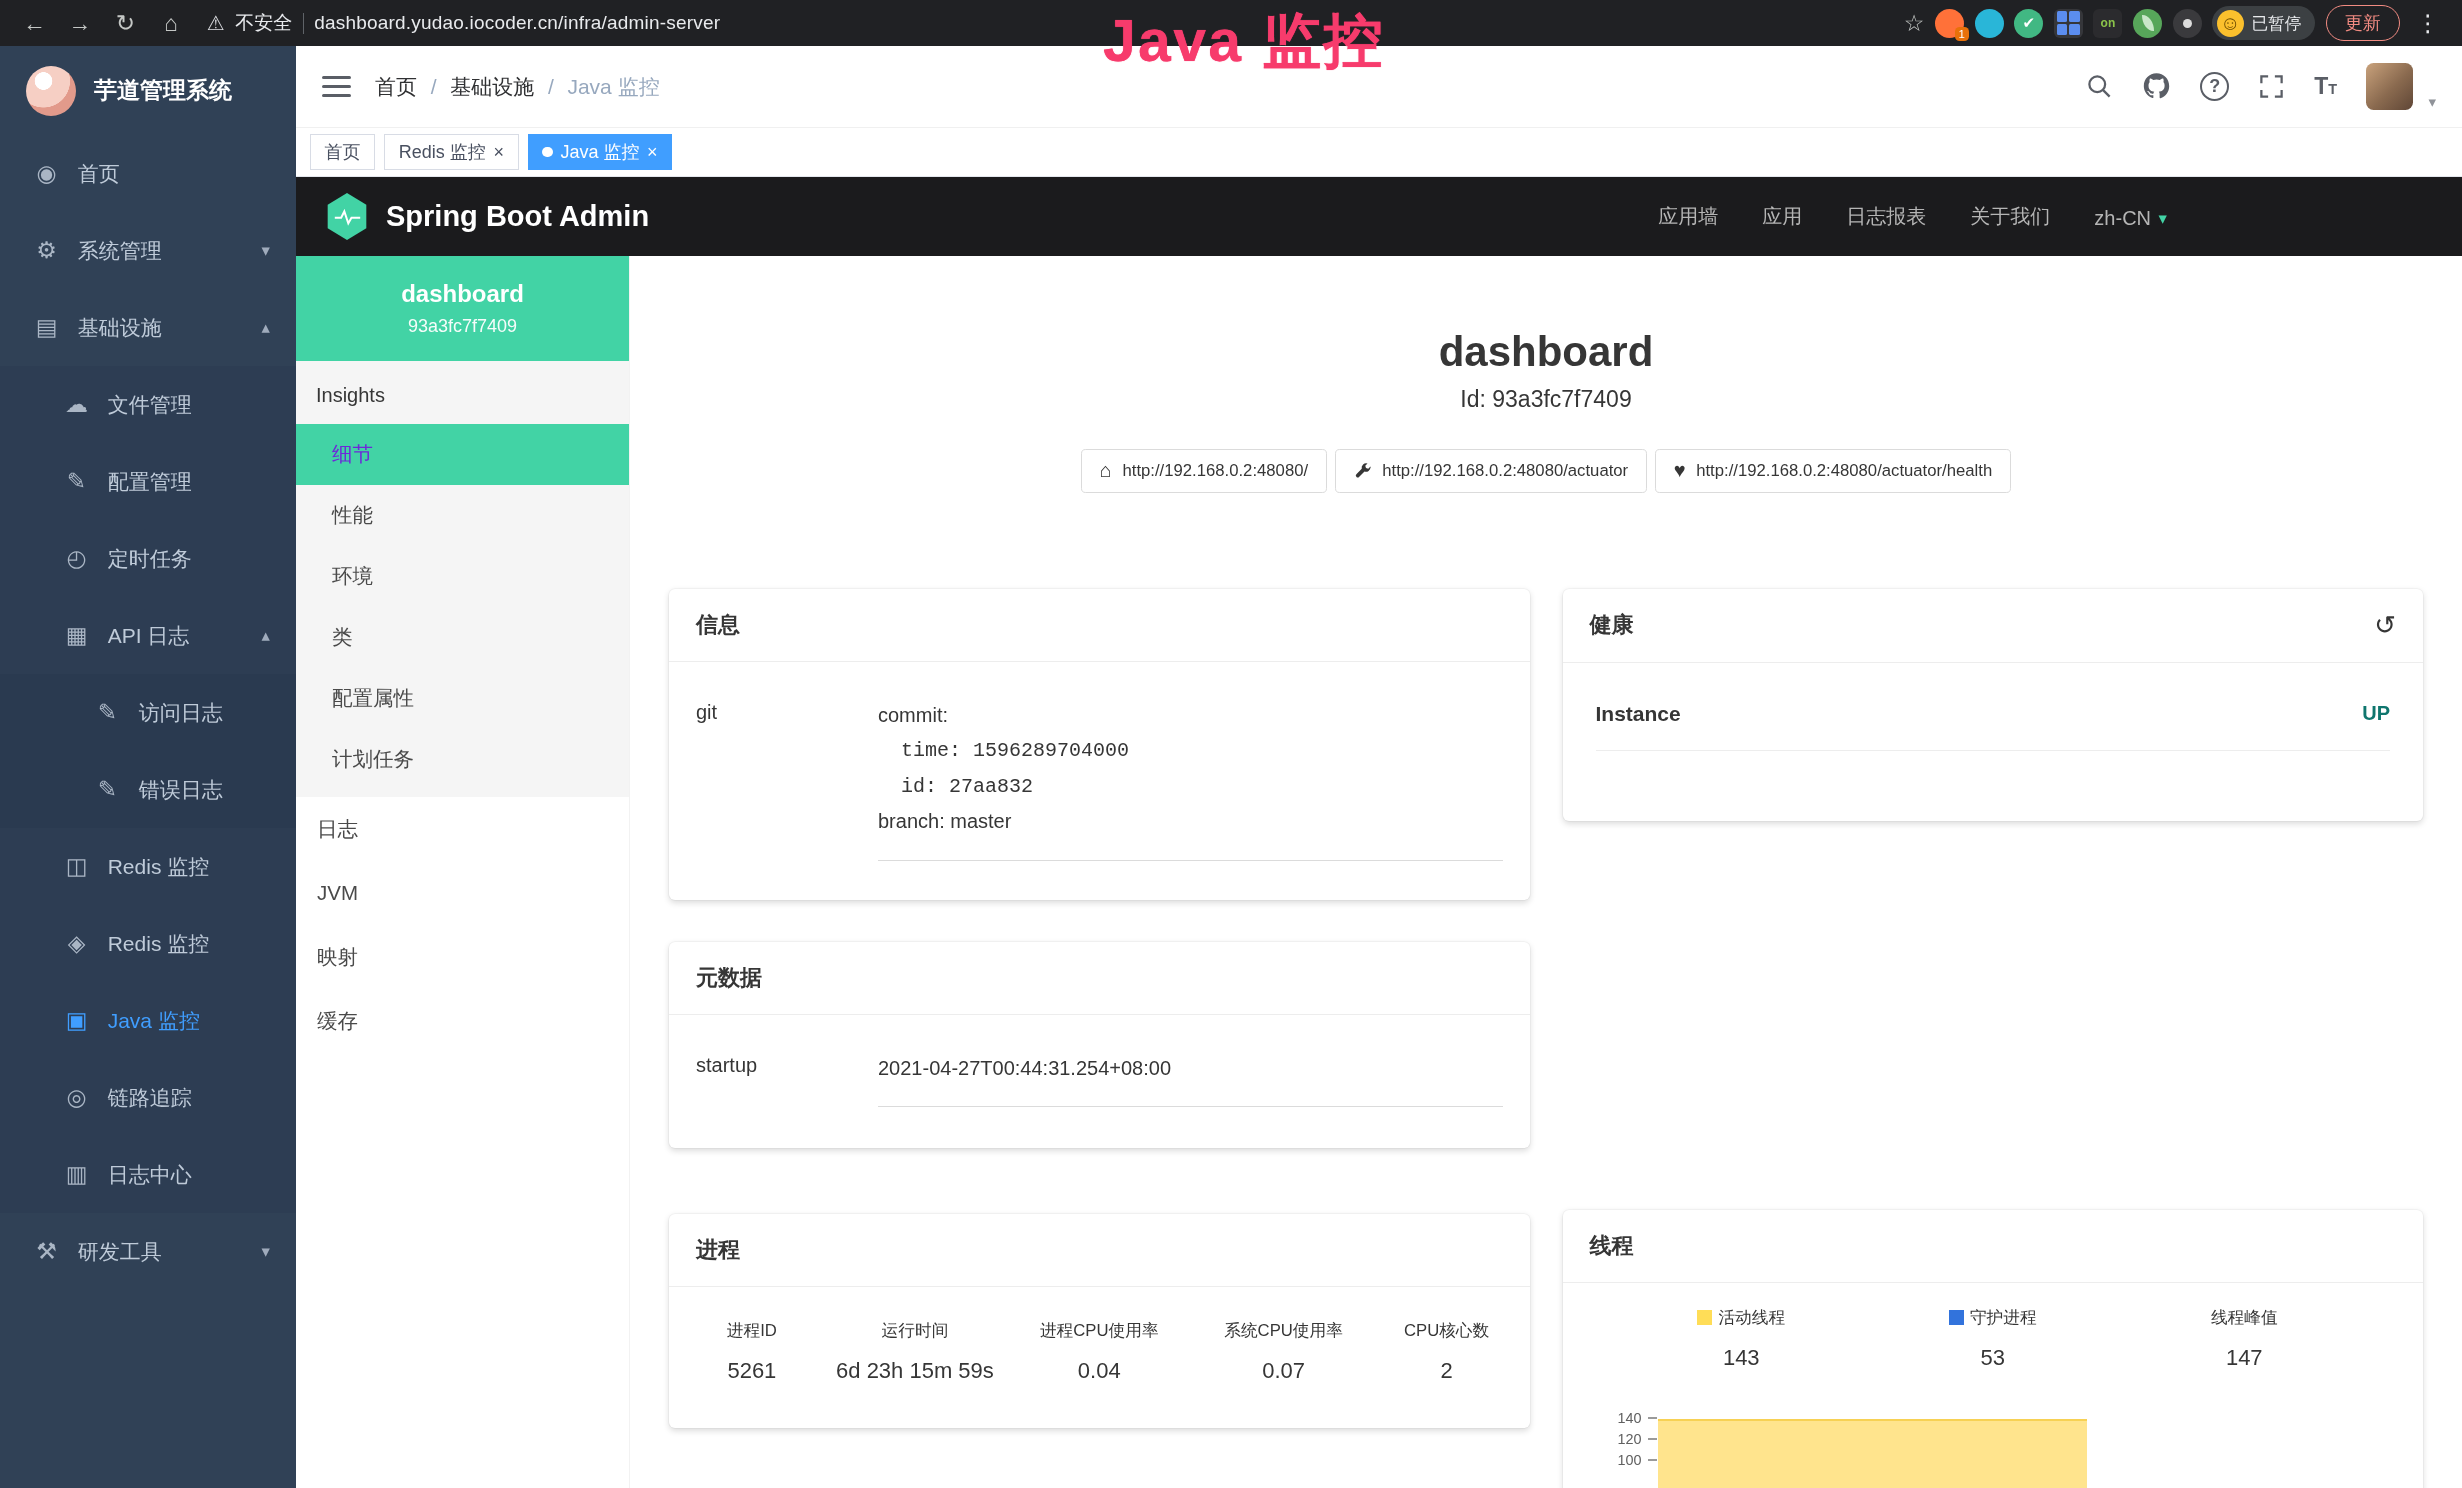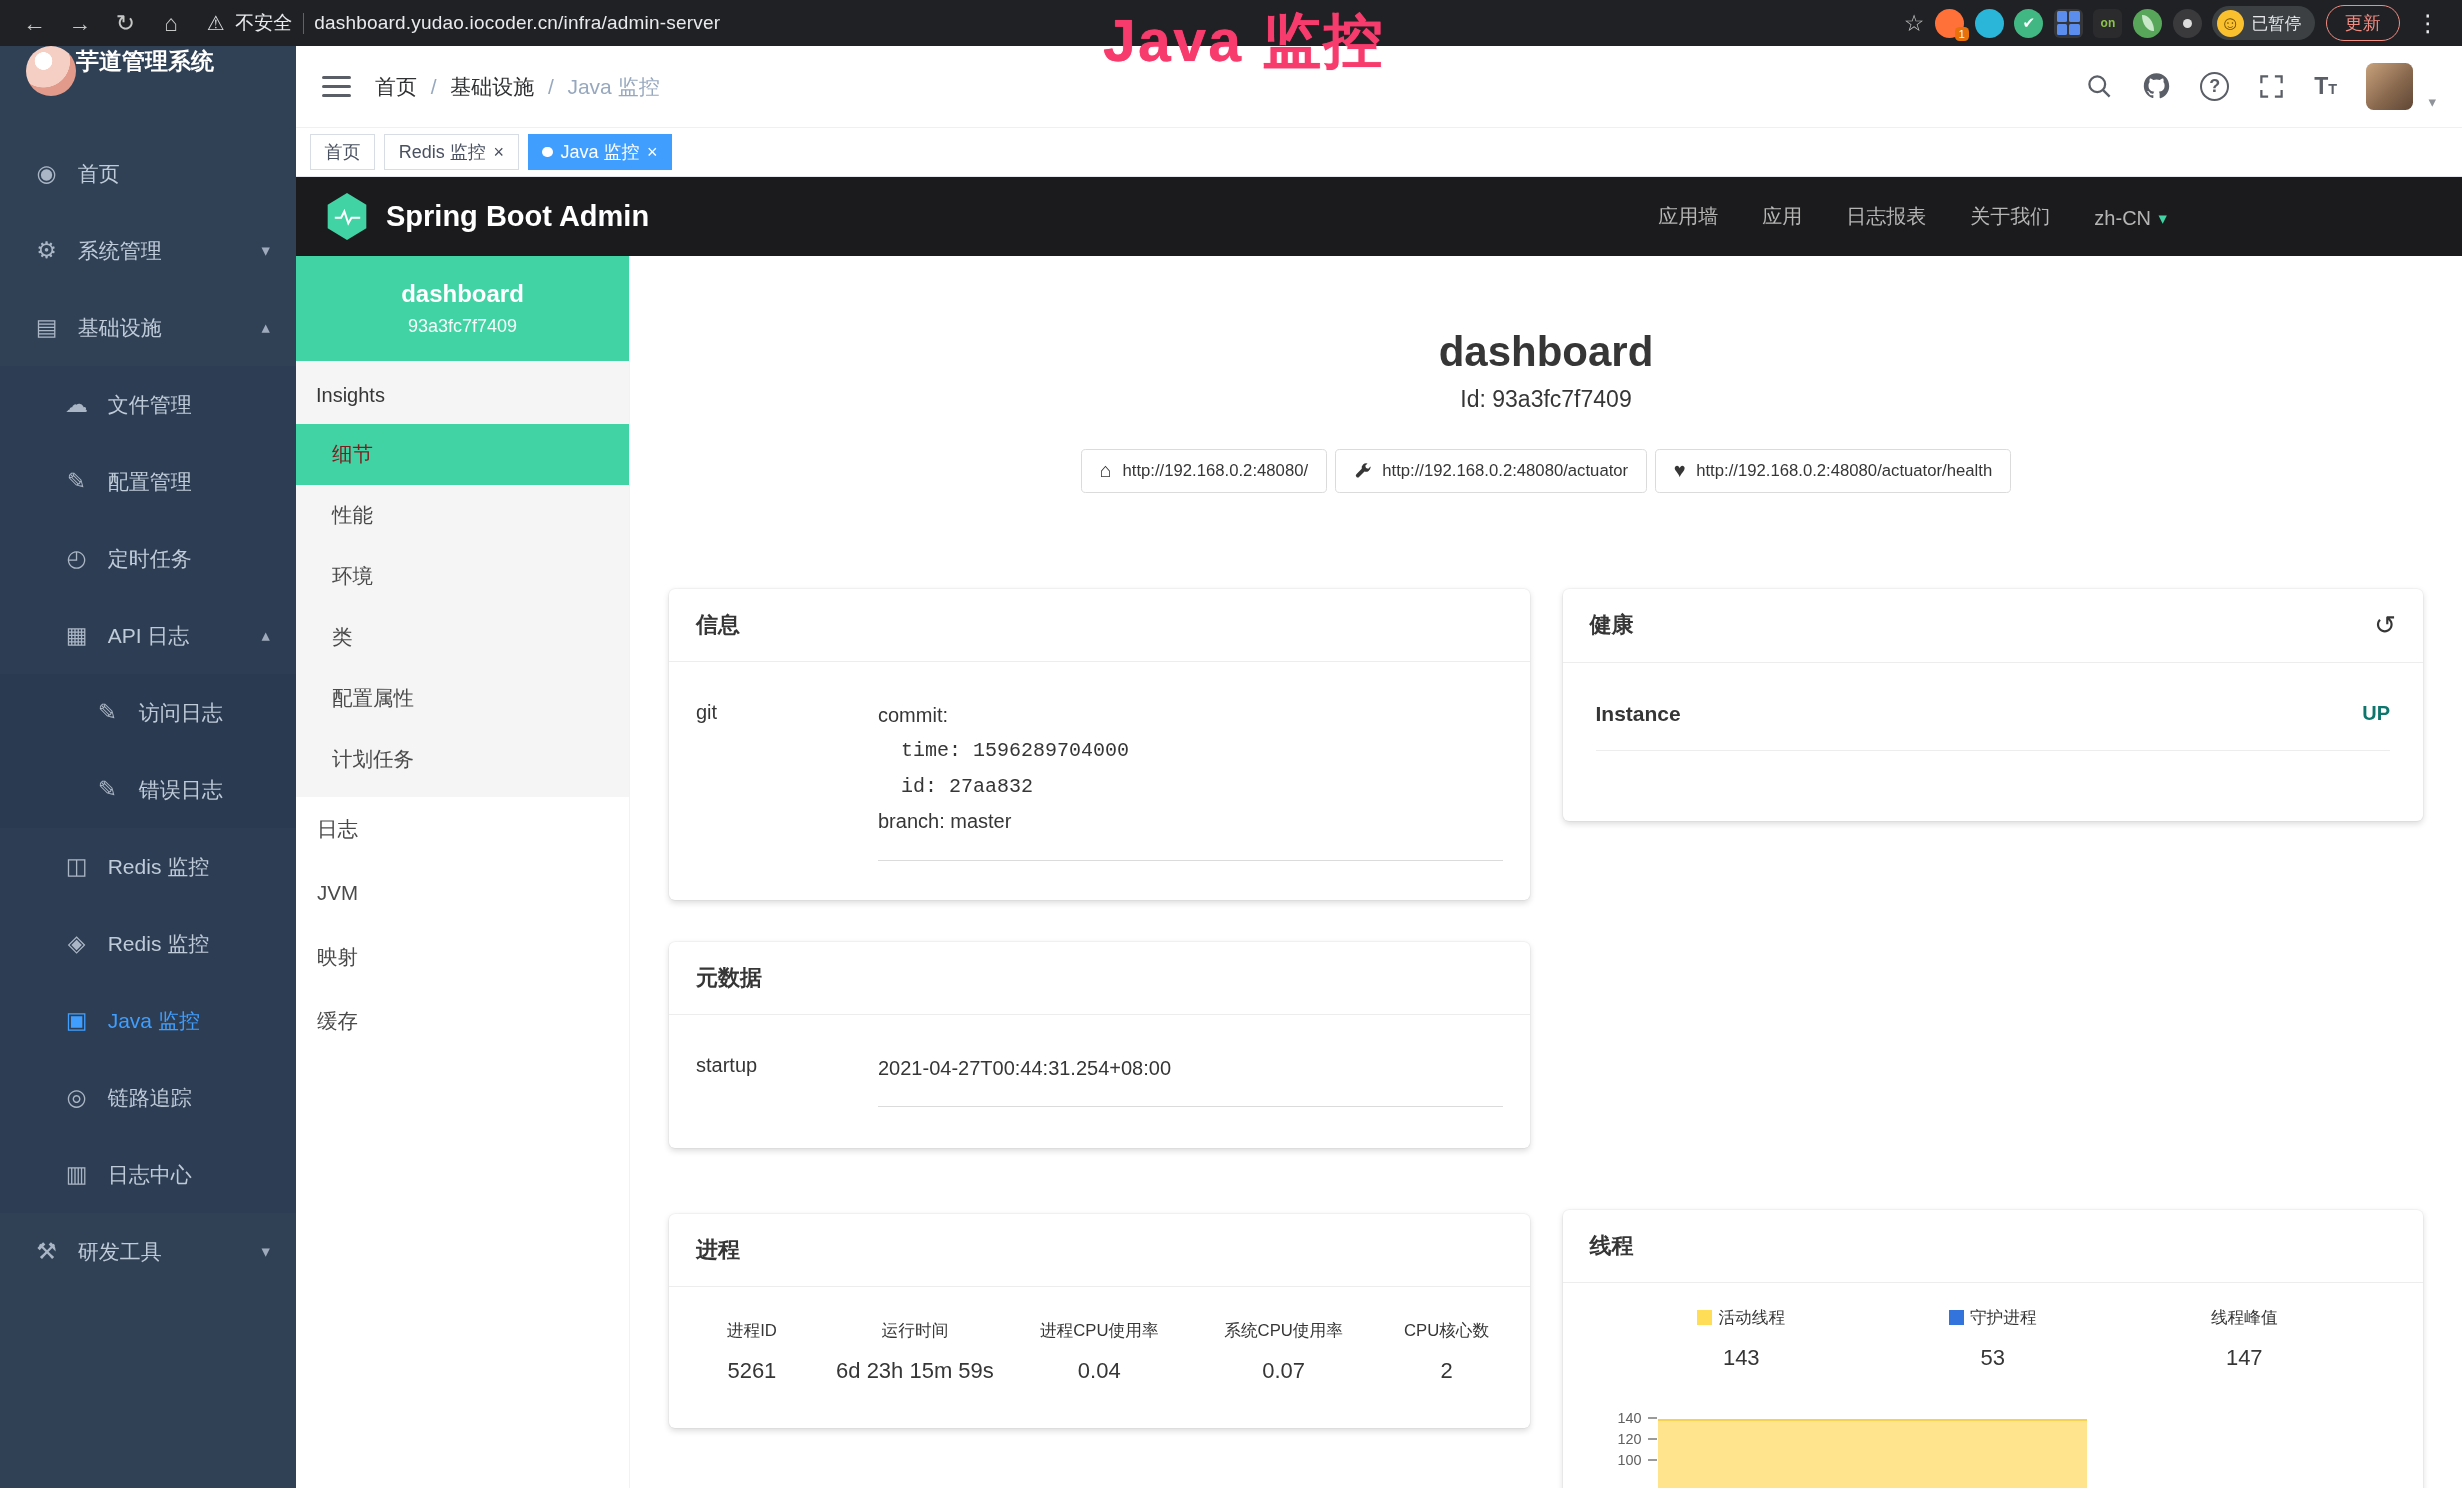--- a/index.html
+++ b/index.html
@@ -45,21 +45,21 @@
 
   
   .annotation { position: absolute; top: 1.5px; left: 1103px; z-index: 99; font-size: 59px;
     font-weight: bold; color: #f73b6c; letter-spacing: 2.3px; text-shadow: 0 0 0.8px #f73b6c; }
 
   
   .app { position: absolute; top: 46px; left: 0; width: 2462px; height: 1443px; display: flex; }
 
   
   .app-sidebar { width: 296px; background: #304156; flex-shrink: 0; overflow: hidden; }
-  .logo-row { height: 89px; display: flex; align-items: flex-start; padding-left: 26px; }
+  .logo-row { height: 89px; display: flex; align-items: center; padding-left: 26px; gap: 18px; }
   .logo-avatar { width: 50px; height: 50px; border-radius: 50%;
     background: radial-gradient(circle at 35% 30%, #ffffff 0 18%, #f6cfc4 19% 55%, #e29a8b 56% 100%); }
   .logo-title { color: #fff; font-size: 23px; font-weight: bold; }
   .menu-item { height: 77px; display: flex; align-items: center; color: #bfcbd9;
     font-size: 21px; position: relative; cursor: pointer; }
   .menu-item .mi-icon { width: 29px; margin-right: 16.7px; font-size: 23px; text-align: center; color: #aab6c5; }
   .lvl1 { padding-left: 32px; }
   .lvl2 { padding-left: 62px; background: #2d3d53; }
   .lvl3 { padding-left: 93px; background: #2a3a50; }
   .menu-item.active, .menu-item.active .mi-icon { color: #409eff; }
@@ -112,21 +112,21 @@
   .sba-body { flex: 1; display: flex; min-height: 0; }
   .sba-side { width: 334px; flex-shrink: 0; background: #fff; border-right: 0.8px solid #f2f2f2; }
   .sba-side-head { height: 105px; background: #42d3a5; color: #fff; display: flex;
     flex-direction: column; align-items: center; justify-content: center; gap: 7.6px; }
   .sba-app-name { font-size: 24px; font-weight: bold; }
   .sba-app-id { font-size: 18px; opacity: .95; }
   .sba-group { background: #f5f5f5; padding-bottom: 7.6px; }
   .sba-group-label { padding: 23px 0 16.7px 20px; font-size: 20px; color: #363636; }
   .sba-item { height: 61px; display: flex; align-items: center; font-size: 20.5px;
     color: #4a4a4a; padding-left: 36px; cursor: pointer; }
-  .sba-item.active { background: #42d3a5; color: #7f1d1d; }
+  .sba-item.active { background: #42d3a5; color: #6d28d9; }
   .sba-root-item { padding-left: 21px; height: 64px; }
 
   .sba-content { flex: 1; min-width: 0; overflow: hidden; padding: 73px 30px 0; }
   .inst-title { text-align: center; font-size: 42px; line-height: 46px; font-weight: bold; color: #363636; }
   .inst-id { text-align: center; font-size: 23px; line-height: 27px; color: #363636; margin-top: 10.6px; }
   .links-row { display: flex; justify-content: center; gap: 7.6px; margin-top: 36px; }
   .link-btn { display: flex; align-items: center; gap: 10.6px; border: 0.8px solid #dbdbdb;
     border-radius: 4.6px; background: #fff; padding: 0 18px; height: 44px; font-size: 16.7px;
     color: #363636; cursor: pointer; }
   .link-ic { font-size: 20px; }

